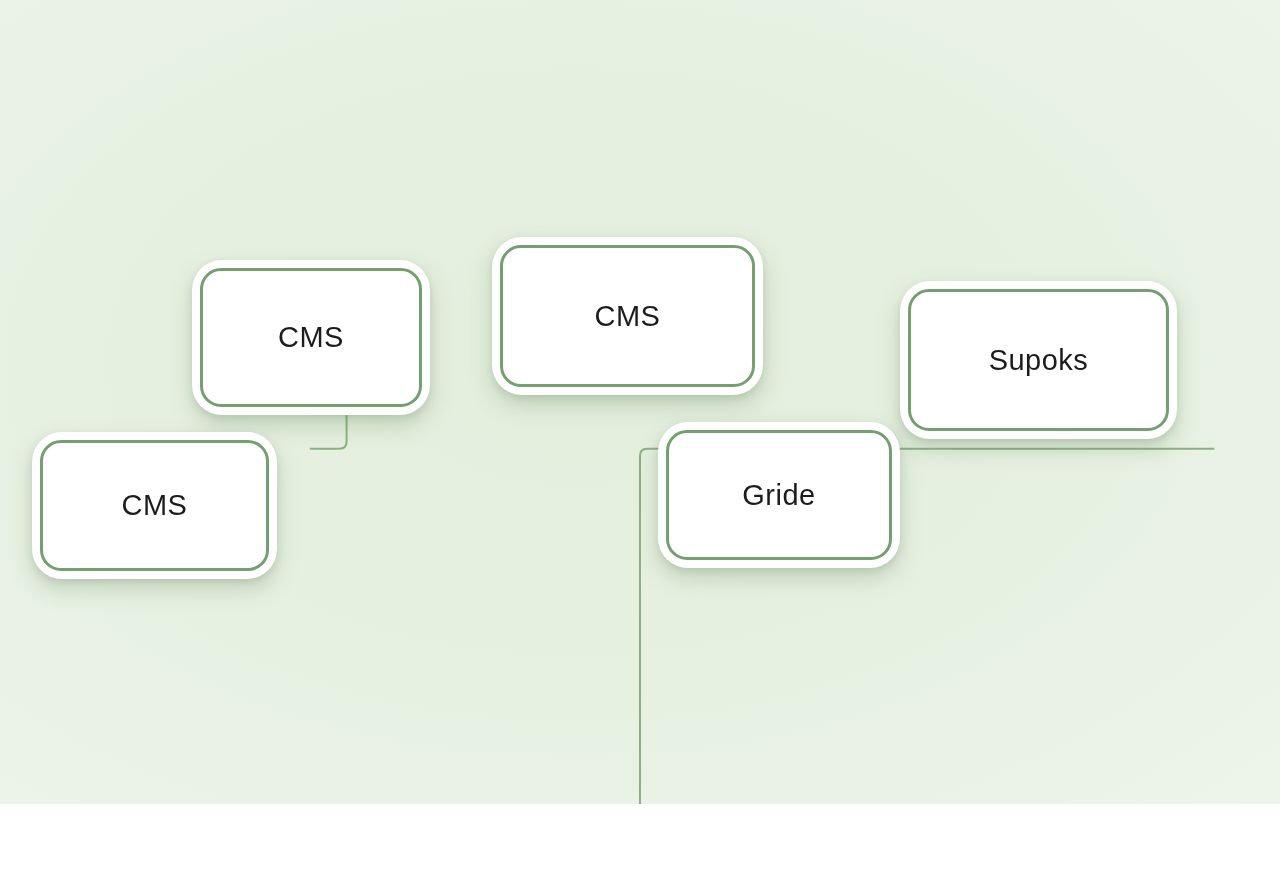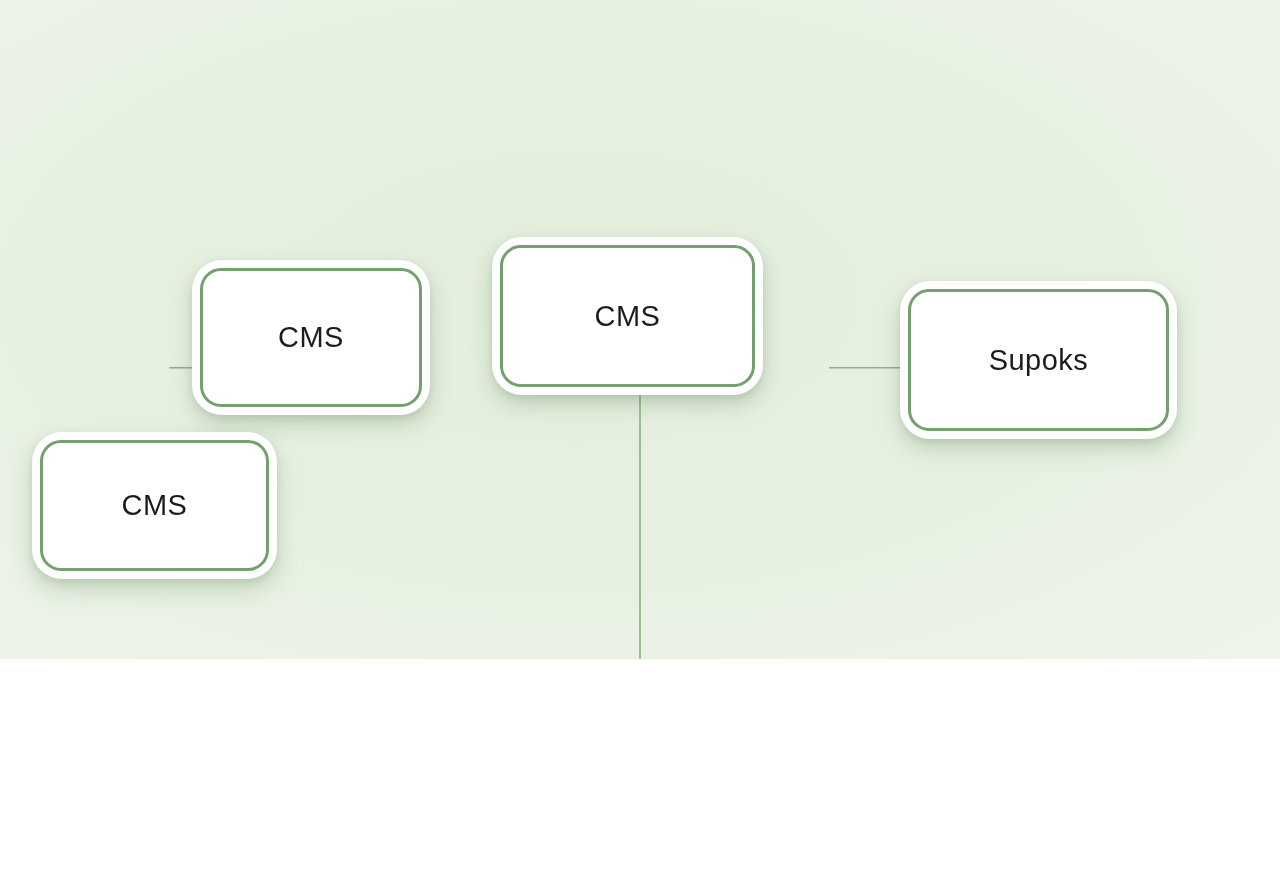--- a/index.html
+++ b/index.html
@@ -50,21 +50,21 @@
     font-size: 29px;
     font-weight: 400;
     color: var(--text-color, #1c1c1c);
     letter-spacing: 0.5px;
     white-space: nowrap;
   }
 </style>
 </head>
 <body>
 
-<div class="stage" style="width: 1280px; height: 659px;">
+<div class="stage" style="width: 1280px; height: 804px;">
   <svg class="connector-layer" xmlns="http://www.w3.org/2000/svg" viewBox="0 0 1280 896">
       <path d="M 0 500 L 40 500" fill="none" stroke="#8ab184" stroke-width="2.2"></path>
       <path d="M 313 415 L 313 492 Q 313 500 305 500 L 272 500" fill="none" stroke="#8ab184" stroke-width="2.2"></path>
       <path d="M 661 500 L 648 500 Q 640 500 640 508 L 640 896" fill="none" stroke="#8ab184" stroke-width="2.2"></path>
       <path d="M 897 500 L 1280 500" fill="none" stroke="#8ab184" stroke-width="2.2"></path>
     </svg>
 
 <div class="node" style="left: 192px; top: 260px; width: 238px; height: 155px;">
       <div class="node-inner">
         <span class="node-label">CMS</span>
@@ -78,13 +78,18 @@
     <div class="node" style="left: 900px; top: 281px; width: 277px; height: 158px;">
       <div class="node-inner">
         <span class="node-label">Supoks</span>
       </div>
     </div>
     <div class="node" style="left: 32px; top: 432px; width: 245px; height: 147px;">
       <div class="node-inner">
         <span class="node-label">CMS</span>
       </div>
     </div>
+    <div class="node" style="left: 658px; top: 422px; width: 242px; height: 146px;">
+      <div class="node-inner">
+        <span class="node-label">Gride</span>
+      </div>
+    </div>
   </div>
 
 </body></html>

